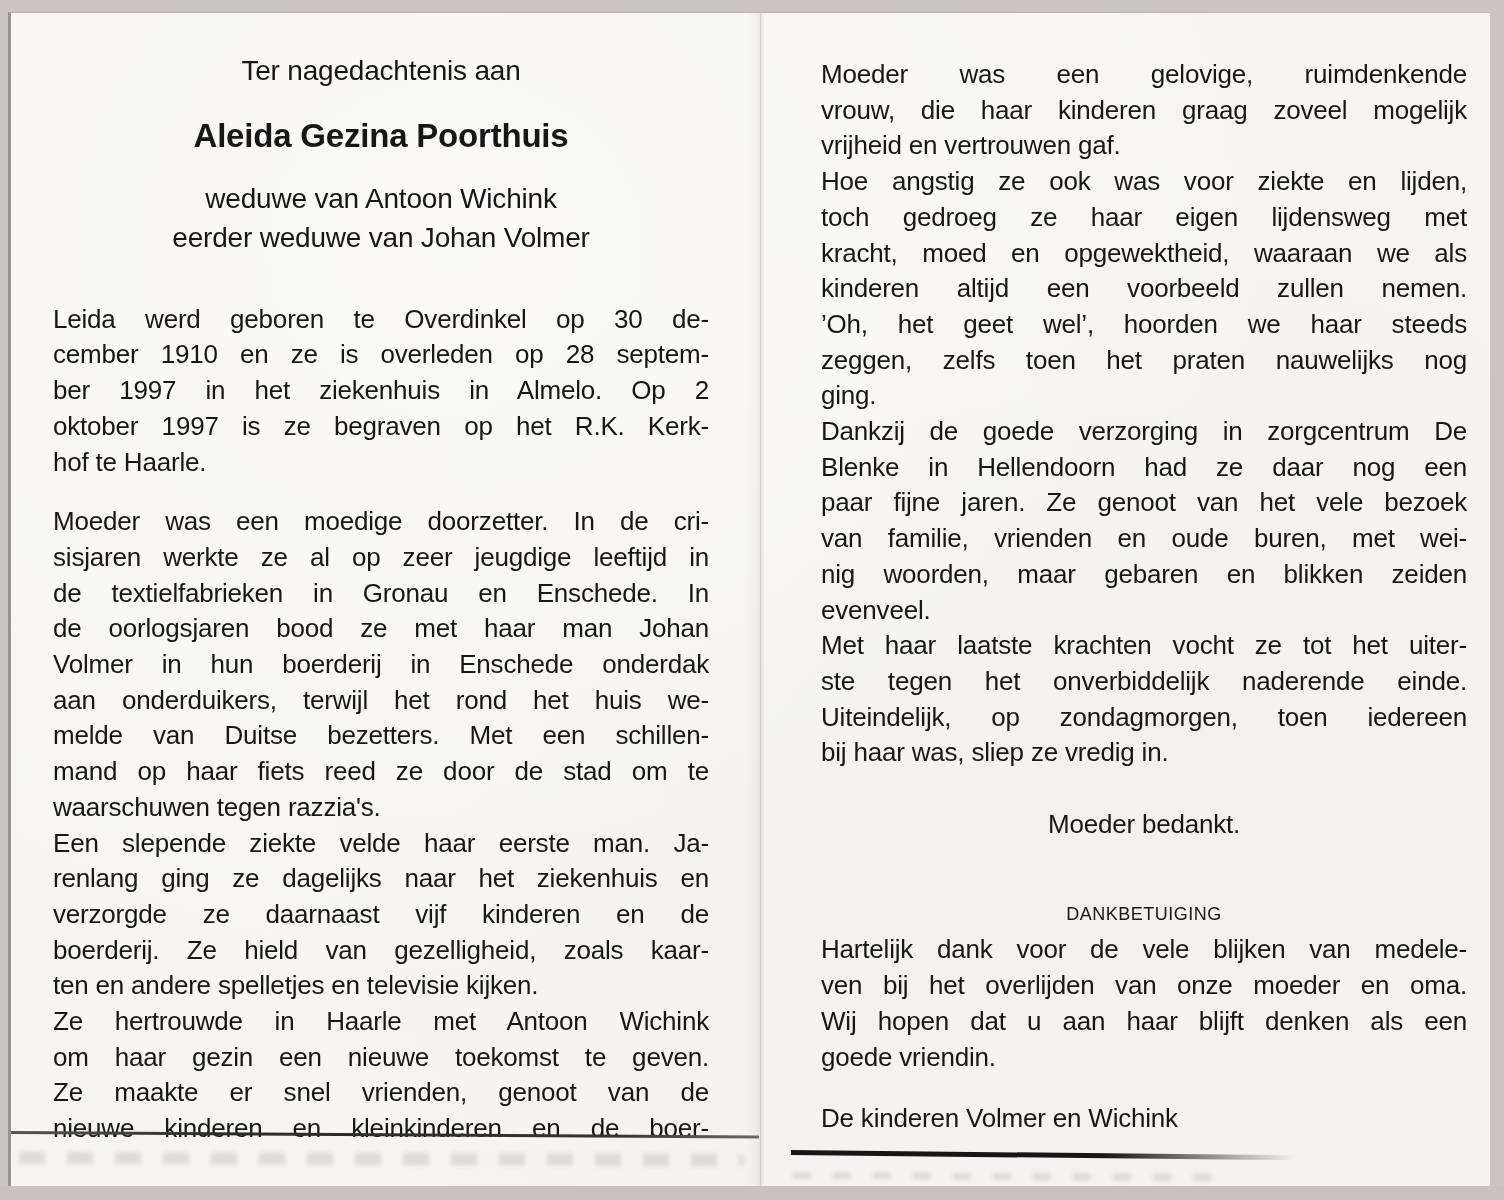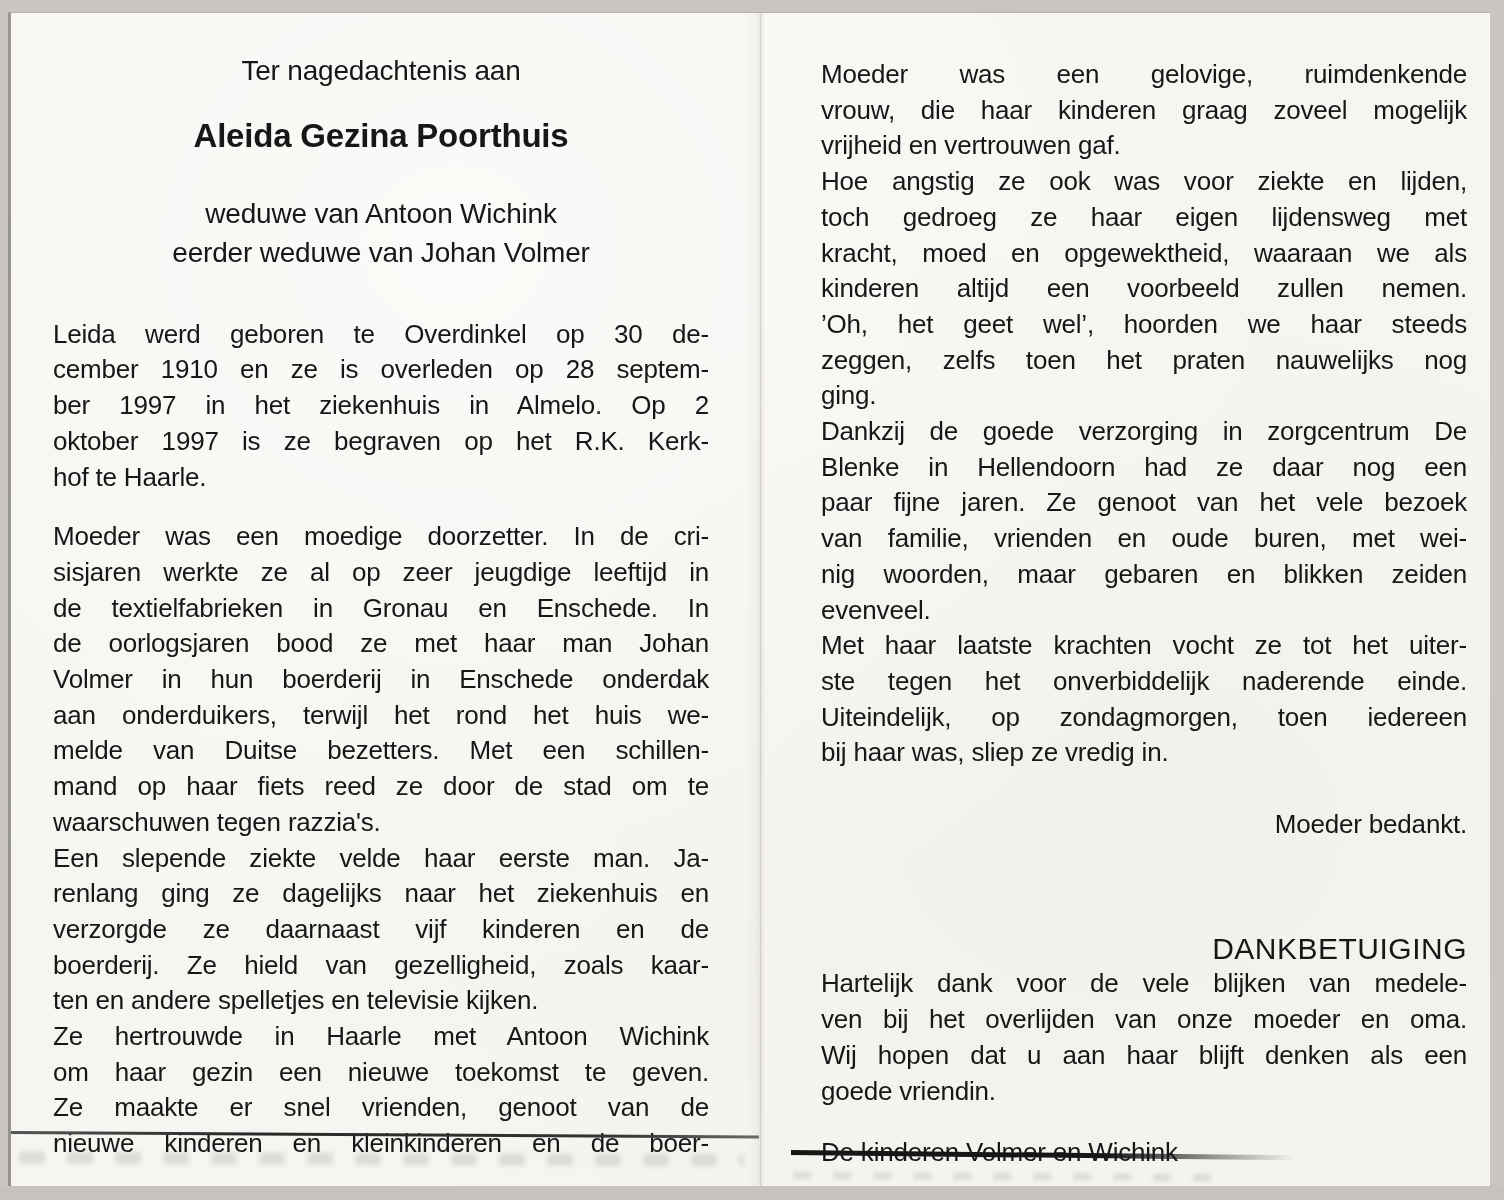--- a/index.html
+++ b/index.html
@@ -26,30 +26,30 @@
       rgba(125,112,95,0.13) 50%, rgba(255,255,255,0.06) 62%, rgba(0,0,0,0) 100%);
   }
   .fold::after{content:"";position:absolute;top:0;bottom:0;left:14px;width:1px;background:rgba(130,118,100,0.18);}
 
   .col{position:absolute;font-size:26px;line-height:35.7px;letter-spacing:-0.2px;}
   .col-left{left:42px;top:40px;width:656px;}
   .col-right{left:810px;top:44px;width:646px;}
 
   .intro{text-align:center;font-size:28px;}
   .name{text-align:center;font-size:33px;font-weight:bold;margin-top:25px;line-height:44px;}
-  .subtitle{text-align:center;font-size:28px;line-height:39px;margin-top:36px;}
+  .subtitle{text-align:center;font-size:28px;line-height:39px;margin-top:21px;}
 
   .para{margin:0;}
   .line{text-align:justify;text-align-last:justify;white-space:normal;}
   .para.last-left .line:last-child{text-align-last:left;}
   .p-dates{margin-top:45px;}
   .p-perseverance{margin-top:24px;}
-  .single-line{text-align:right;}
+  .single-line{text-align:center;}
   .p-bedankt{margin-top:36px;}
-  .h-dank{margin-top:88px;font-size:30px;letter-spacing:0.5px;}
+  .h-dank{margin-top:54px;font-size:18px;letter-spacing:0.5px;}
   .signoff{margin-top:26px;position:relative;text-align:left;}
 
   
   .cut-line-left{
     position:absolute;left:0px;top:1118px;width:748px;height:3px;
     background:linear-gradient(90deg,#555 0%, #2a2a2a 30%, #333 80%, #6a6a6a 100%);
     transform:rotate(0.35deg);transform-origin:left center;
   }
   .ghost-row{
     position:absolute;left:8px;top:1140px;width:725px;height:12px;

